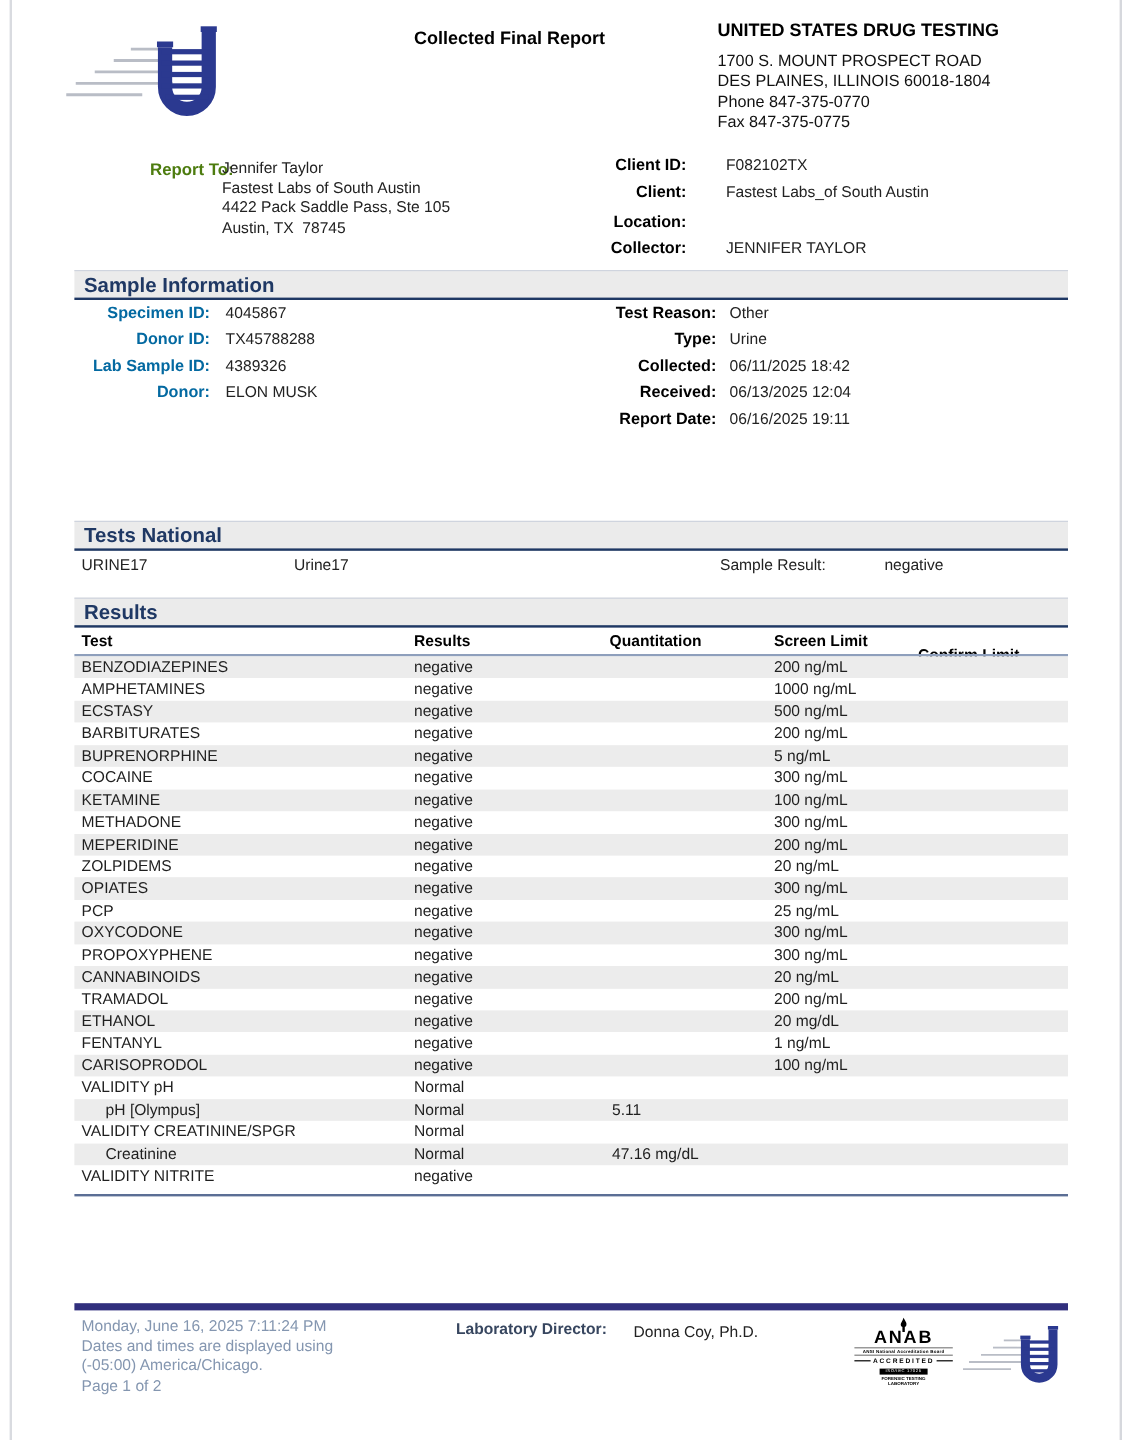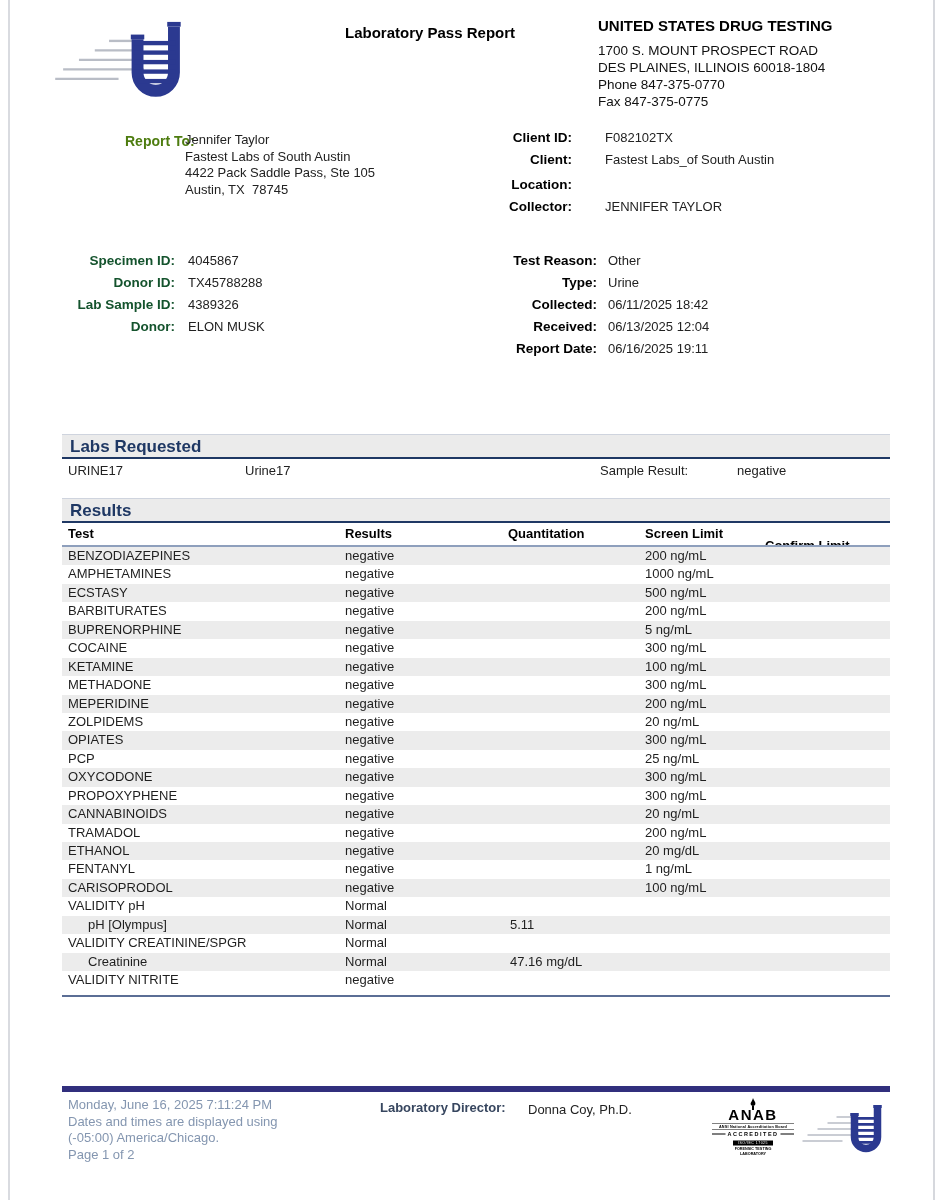--- a/index.html
+++ b/index.html
@@ -26,21 +26,21 @@
   .c-label { width:92px; text-align:right; font-size:13.5px; font-weight:bold; color:#000; }
   .c-value { margin-left:33px; font-size:13px; color:#222; white-space:nowrap; }
 
   
   .sec-bar { position:absolute; left:62px; width:828px; height:25px; background:#ebebeb;
              border-top:1px solid #cfd4de; border-bottom:2px solid #1f3864;
              font-size:17px; font-weight:bold; color:#1f3864; line-height:24px; padding-left:8px; }
 
   
   .samp-left { position:absolute; left:62px; display:flex; }
-  .samp-left .s-label { width:113px; text-align:right; font-size:13.5px; font-weight:bold; color:#14532d; }
+  .samp-left .s-label { width:113px; text-align:right; font-size:13.5px; font-weight:bold; color:#0369a1; }
   .samp-left .s-value { margin-left:13px; font-size:13px; color:#222; white-space:nowrap; }
   .samp-right { position:absolute; left:430px; display:flex; }
   .samp-right .s-label { width:167px; text-align:right; font-size:13.5px; font-weight:bold; color:#000; }
   .samp-right .s-value { margin-left:11px; font-size:13px; color:#222; white-space:nowrap;text-align:center; }
 
   
   .tests-row { position:absolute; left:62px; top:461px; width:828px; height:20px; }
   .tests-row span { position:absolute; top:0; font-size:13px; line-height:20px; color:#222; white-space:nowrap; }
   .tr-code { left:6px; }
   .tr-name { left:183px; }
@@ -101,21 +101,21 @@
     <rect x="141.5" y="10" width="17" height="6" fill="#2b3990"></rect>
     <g fill="#2b3990">
       <rect x="100" y="34" width="52" height="5.5"></rect>
       <rect x="100" y="46" width="52" height="5.5"></rect>
       <rect x="100" y="58" width="52" height="5.5"></rect>
       <rect x="100" y="70" width="52" height="5.5"></rect>
       <rect x="104" y="82" width="46" height="5.5"></rect>
     </g>
   </svg>
 
-  <div class="doc-title">Laboratory Pass Report</div>
+  <div class="doc-title">Collected Final Report</div>
 
   <div class="company">
     <div class="company-name">UNITED STATES DRUG TESTING</div>
     <div class="company-line">1700 S. MOUNT PROSPECT ROAD</div>
     <div class="company-line">DES PLAINES, ILLINOIS 60018-1804</div>
     <div class="company-line">Phone 847-375-0770</div>
     <div class="company-line">Fax 847-375-0775</div>
   </div>
 
   <div class="report-to-label">Report To:</div>
@@ -136,20 +136,21 @@
   </div>
   <div class="client-row" style="top:177px">
     <span class="c-label">Location:</span>
     <span class="c-value"></span>
   </div>
   <div class="client-row" style="top:199px">
     <span class="c-label">Collector:</span>
     <span class="c-value">JENNIFER TAYLOR</span>
   </div>
 
+  <div class="sec-bar" style="top:225px">Sample Information</div>
 
   <div class="samp-left" style="top:253px">
     <span class="s-label">Specimen ID:</span>
     <span class="s-value">4045867</span>
   </div>
   <div class="samp-left" style="top:275px">
     <span class="s-label">Donor ID:</span>
     <span class="s-value">TX45788288</span>
   </div>
   <div class="samp-left" style="top:297px">
@@ -175,21 +176,21 @@
   </div>
   <div class="samp-right" style="top:319px">
     <span class="s-label">Received:</span>
     <span class="s-value">06/13/2025 12:04</span>
   </div>
   <div class="samp-right" style="top:341px">
     <span class="s-label">Report Date:</span>
     <span class="s-value">06/16/2025 19:11</span>
   </div>
 
-  <div class="sec-bar" style="top:434px">Labs Requested</div>
+  <div class="sec-bar" style="top:434px">Tests National</div>
   <div class="tests-row">
     <span class="tr-code">URINE17</span>
     <span class="tr-name">Urine17</span>
     <span class="tr-sr-label">Sample Result:</span>
     <span class="tr-sr-value">negative</span>
   </div>
 
   <div class="sec-bar" style="top:498px">Results</div>
   <div class="cols-header">
     <span class="ch-test">Test</span>

